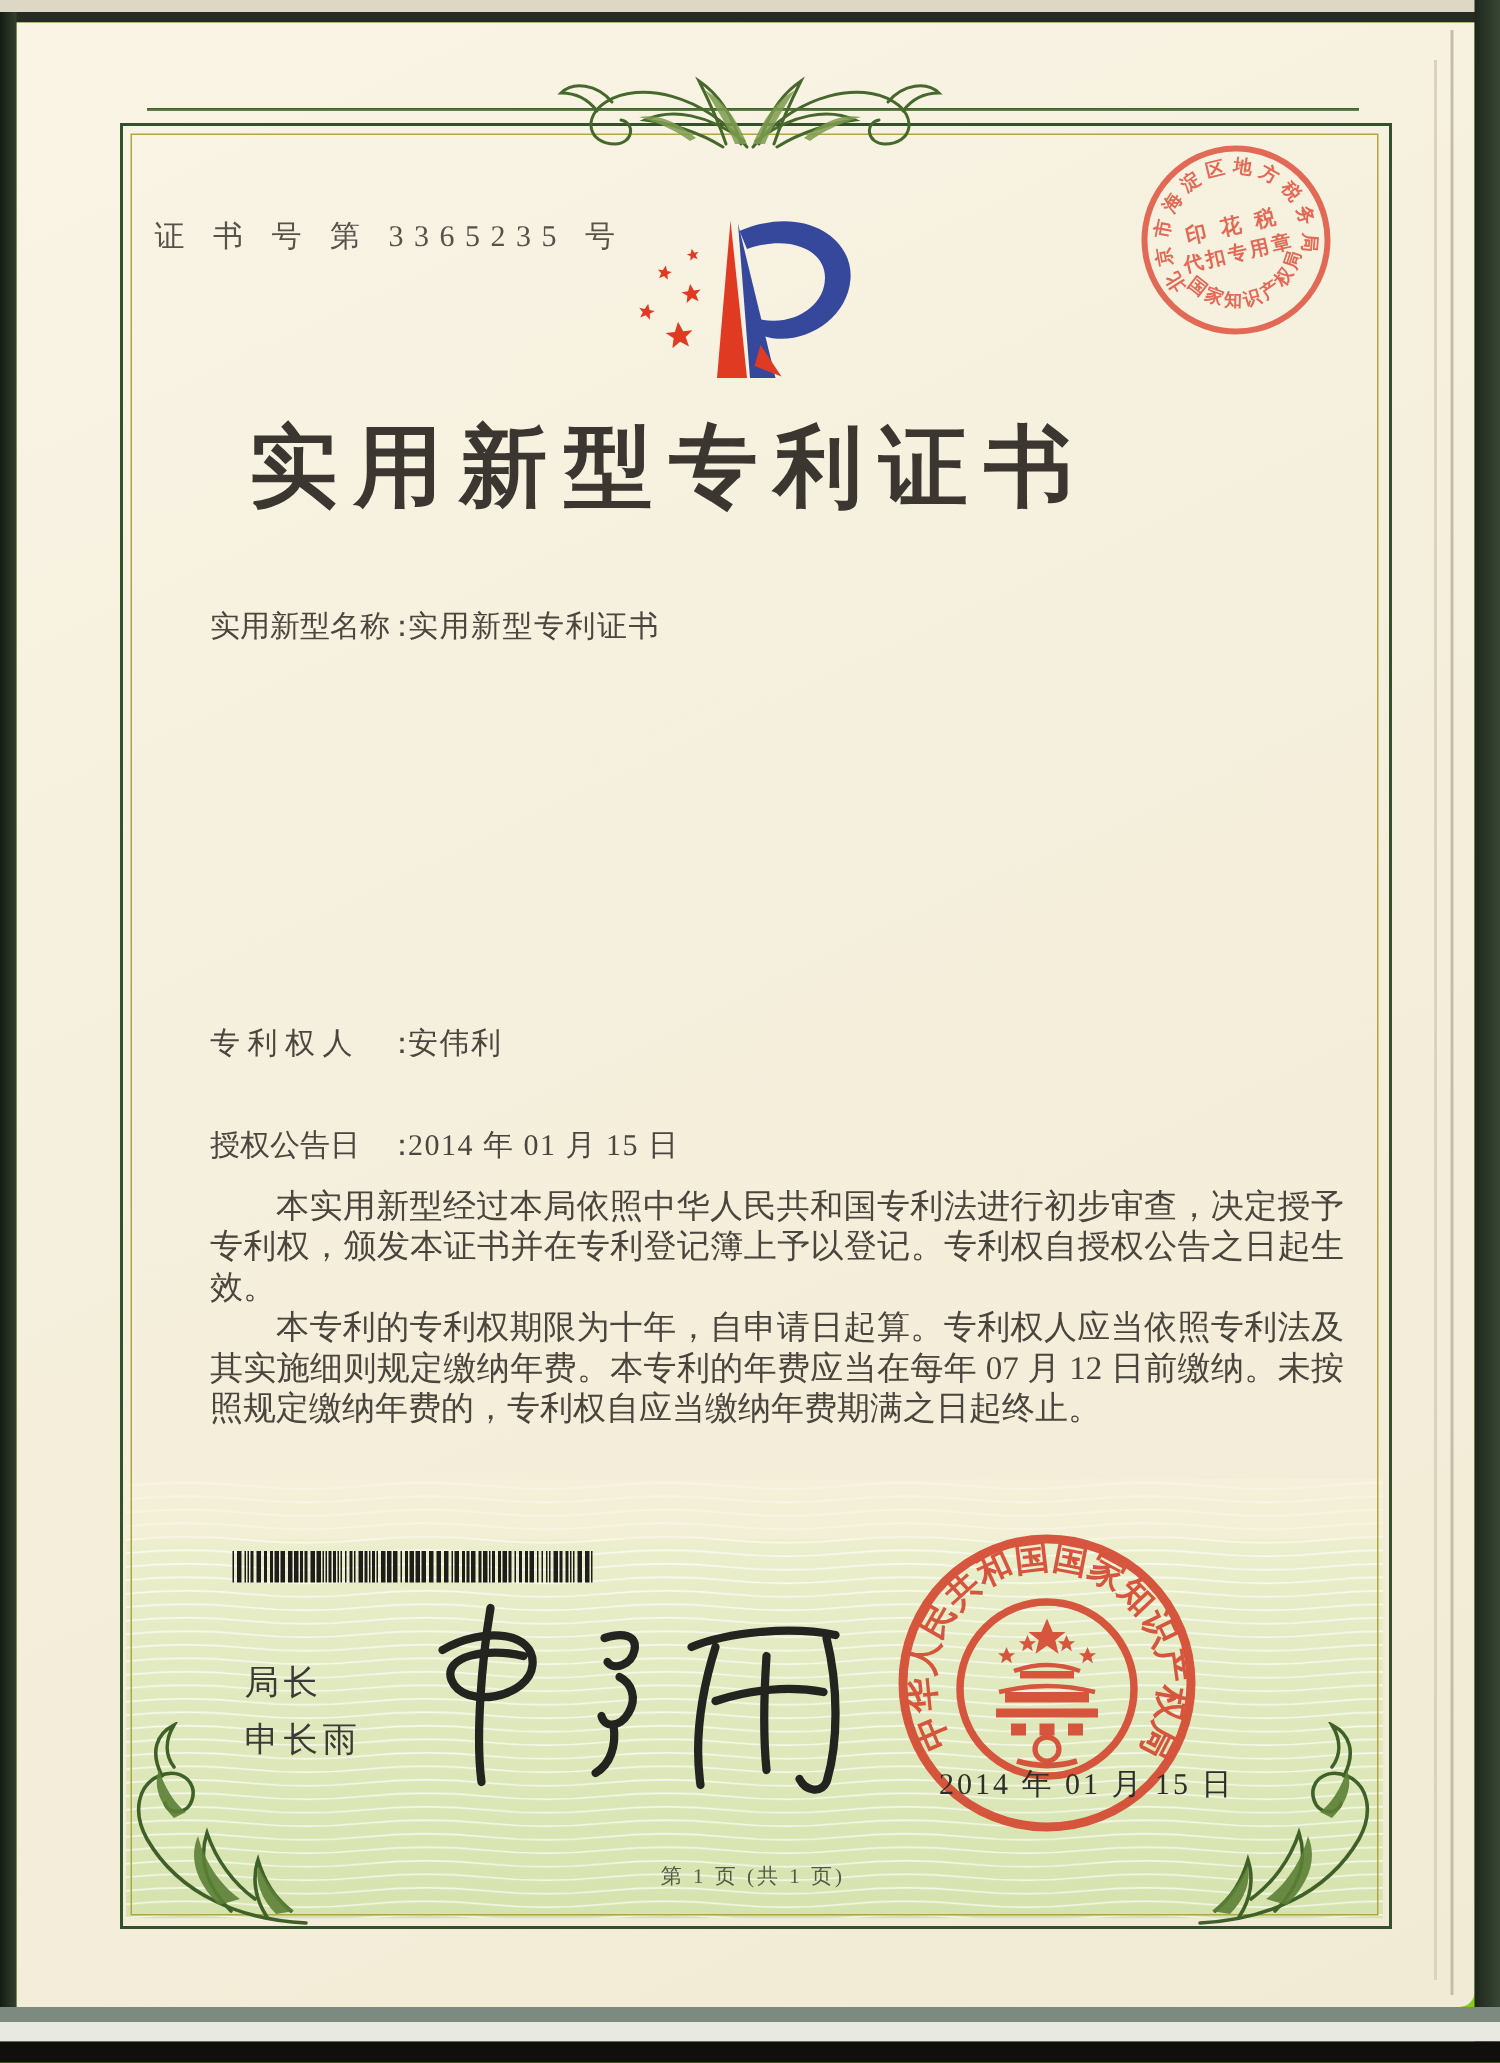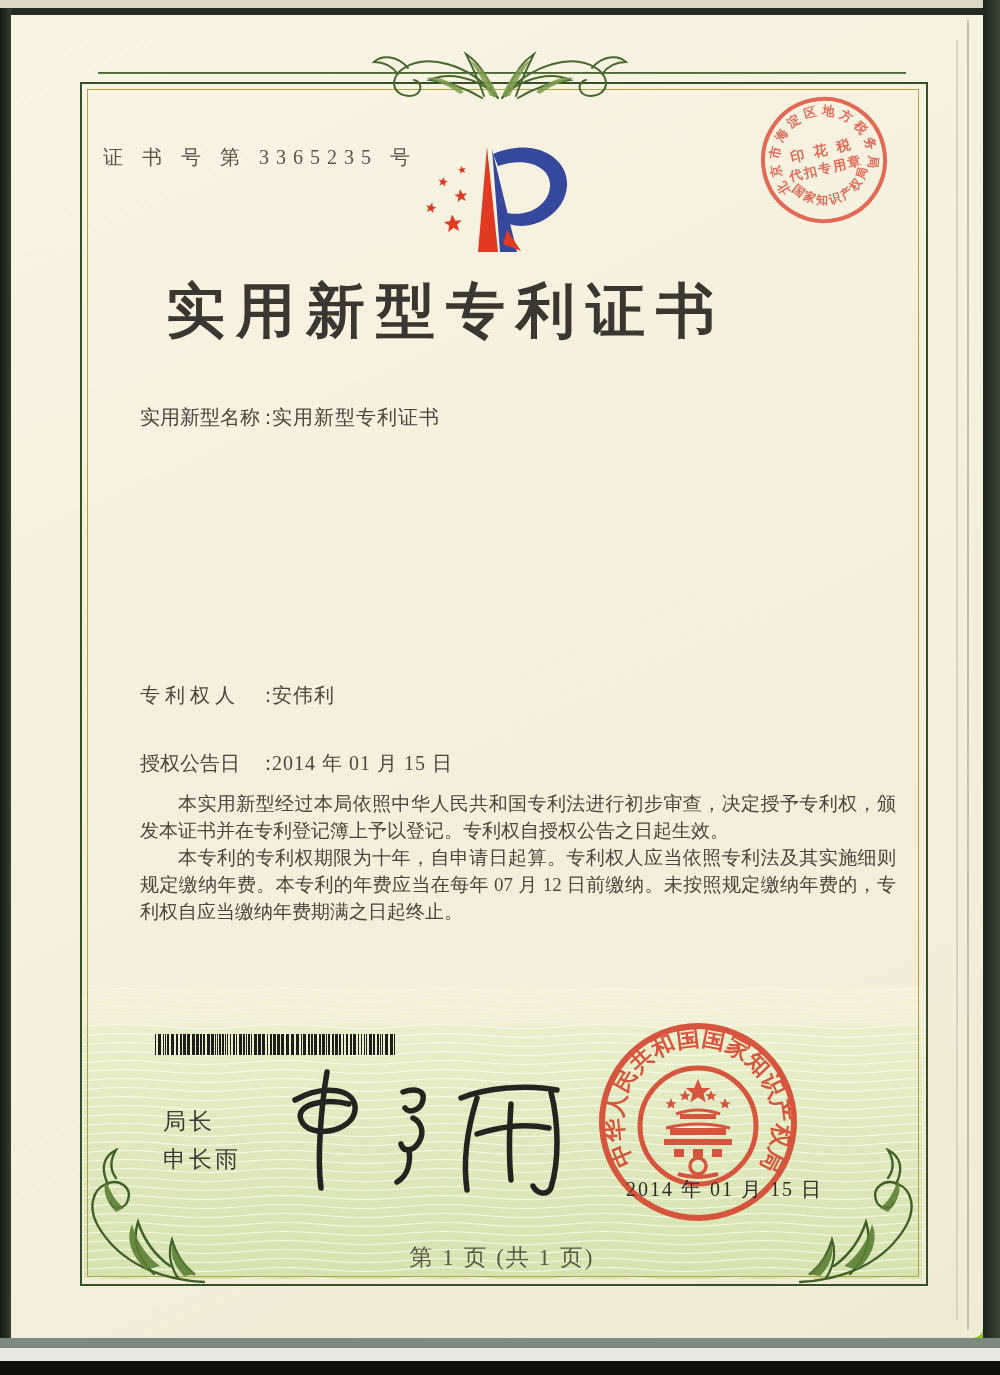--- a/index.html
+++ b/index.html
@@ -31,34 +31,34 @@
   .svg-abs{position:absolute;}
   
   .cert-no{position:absolute;left:103px;top:144px;font-size:20px;letter-spacing:7px;
            color:#57524a;}
   .title{position:absolute;left:0;top:272px;width:892px;text-align:center;
          font-size:59px;font-weight:600;letter-spacing:11px;color:#3b3730;}
   .frow{position:absolute;left:140px;font-size:20px;color:#4b463e;white-space:nowrap;}
   .frow .lab{display:inline-block;width:118px;}
   .frow .col{display:inline-block;width:14px;}
   .frow .val{letter-spacing:1px;}
-  .paras{position:absolute;left:140px;top:790px;width:756px;font-size:19px;
+  .paras{position:absolute;left:140px;top:790px;width:756px;font-size:22px;
          line-height:27px;color:#4a453d;text-align:justify;}
   .paras p{margin:0;text-indent:2em;}
   .guilloche{position:absolute;left:84px;top:986px;width:838px;height:293px;}
   .barcode{position:absolute;left:155px;top:1034px;width:244px;height:21px;}
   .barcode i{position:absolute;top:0;height:21px;background:#1e1d1a;}
   .director-title{position:absolute;left:163px;top:1106px;font-size:23px;color:#3c3b36;
                   letter-spacing:3px;font-family:"Liberation Sans","DejaVu Sans",sans-serif;}
   .director-name{position:absolute;left:163px;top:1144px;font-size:23px;color:#3c3b36;
                  letter-spacing:3px;font-family:"Liberation Sans","DejaVu Sans",sans-serif;}
   .seal-date{position:absolute;left:626px;top:1176px;font-size:20px;color:#2e2d29;
              letter-spacing:2px;z-index:6;}
   .footer{position:absolute;left:80px;top:1242px;width:844px;text-align:center;
-          font-size:23px;color:#555a46;letter-spacing:2px;}
+          font-size:14px;color:#555a46;letter-spacing:2px;}
   .seal-svg{z-index:5;}
   .sig-svg{z-index:4;}
 </style>
 </head>
 <body>
 
 <div id="stage">
 
   <div class="top-pale"></div>
   <div class="top-dark"></div>

